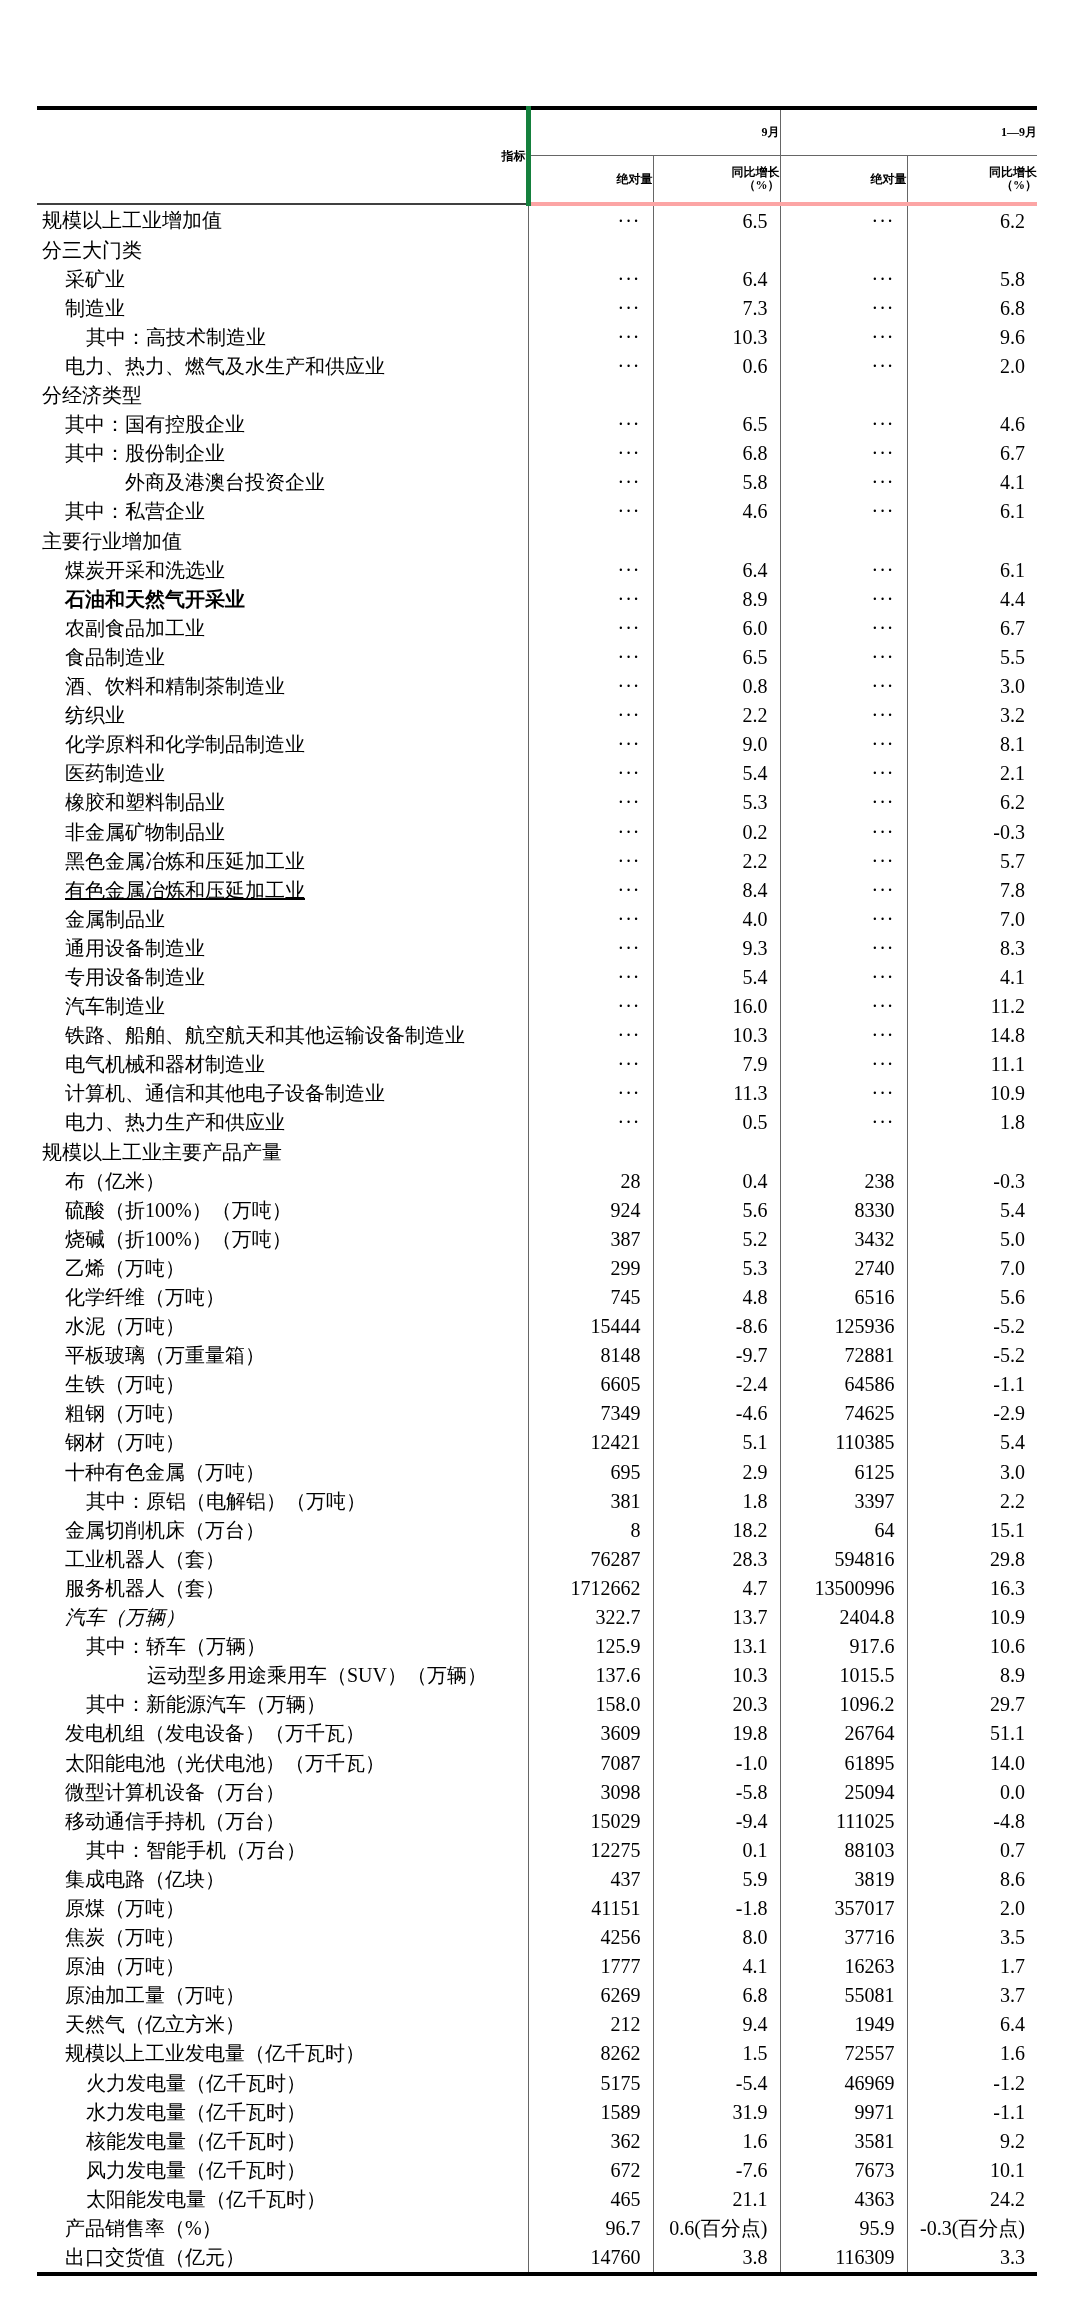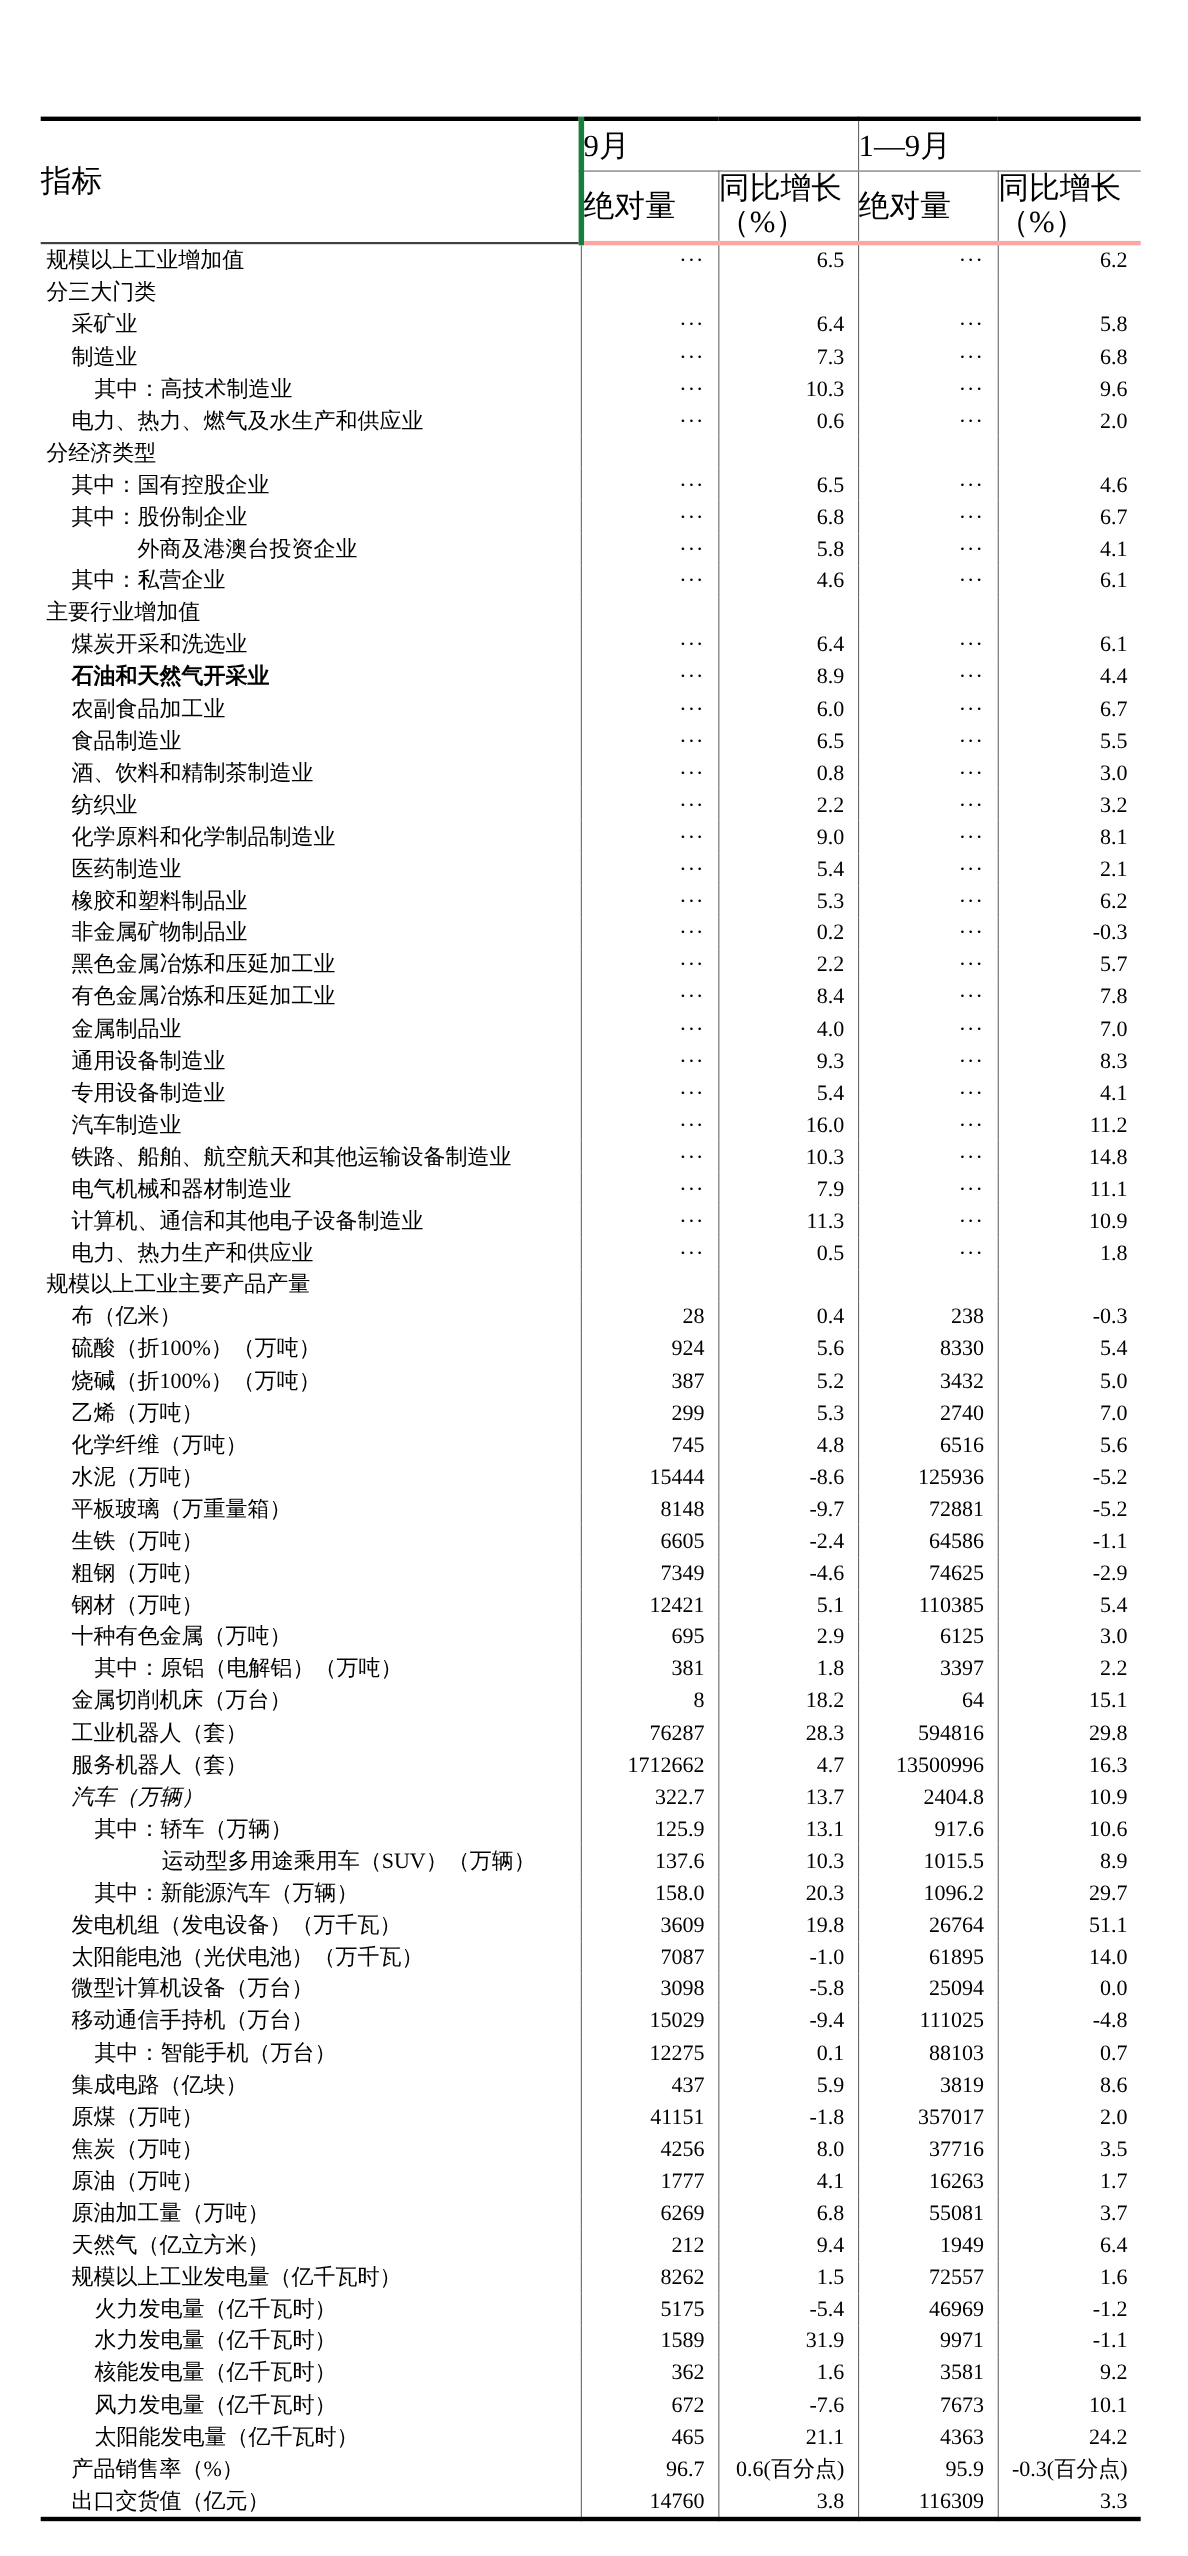--- a/index.html
+++ b/index.html
@@ -12,21 +12,21 @@
     margin:0;text-align:center;font-size:23px;line-height:26px;font-weight:bold;
     width:1000px;margin-left:37px;
   }
   table.stats{
     table-layout:fixed;border-collapse:collapse;
     width:1000px;margin-left:37px;margin-top:80px;
     border-top:4px solid #000;border-bottom:4px solid #000;
   }
   th,td{margin:0;overflow:visible;}
   thead th{
-    font-weight:normal;font-size:28px;text-align:left;vertical-align:middle;padding:0;
+    font-weight:bold;font-size:12px;text-align:right;vertical-align:middle;padding:0;
   }
   th.c-ind{border-right:5px solid #15803d;}
   th.c-group{height:45px;border-bottom:1px solid #666;}
   th.g2{border-left:1px solid #666;}
   tr.subhead th{height:46px;border-bottom:4px solid #fca5a5;}
   tr.subhead th.b-l{border-left:1px solid #666;}
   th.c-ind{border-bottom:2px solid #404040;}
   .yoy{white-space:pre-line;line-height:1.12;}
   tbody td{
     height:29.1px;font-size:20px;line-height:1;vertical-align:middle;
@@ -220,21 +220,21 @@
           <td class="val">-0.3</td>
         </tr>
         <tr>
           <td class="ind" style="padding-left: 28px;">黑色金属冶炼和压延加工业</td>
           <td class="val dots">···</td>
           <td class="val">2.2</td>
           <td class="val dots">···</td>
           <td class="val">5.7</td>
         </tr>
         <tr>
-          <td class="ind" style="padding-left: 28px;">有色金属冶炼和压延加工业</td>
+          <td class="ind" style="padding-left: 28px; text-decoration: underline;">有色金属冶炼和压延加工业</td>
           <td class="val dots">···</td>
           <td class="val">8.4</td>
           <td class="val dots">···</td>
           <td class="val">7.8</td>
         </tr>
         <tr>
           <td class="ind" style="padding-left: 28px;">金属制品业</td>
           <td class="val dots">···</td>
           <td class="val">4.0</td>
           <td class="val dots">···</td>

